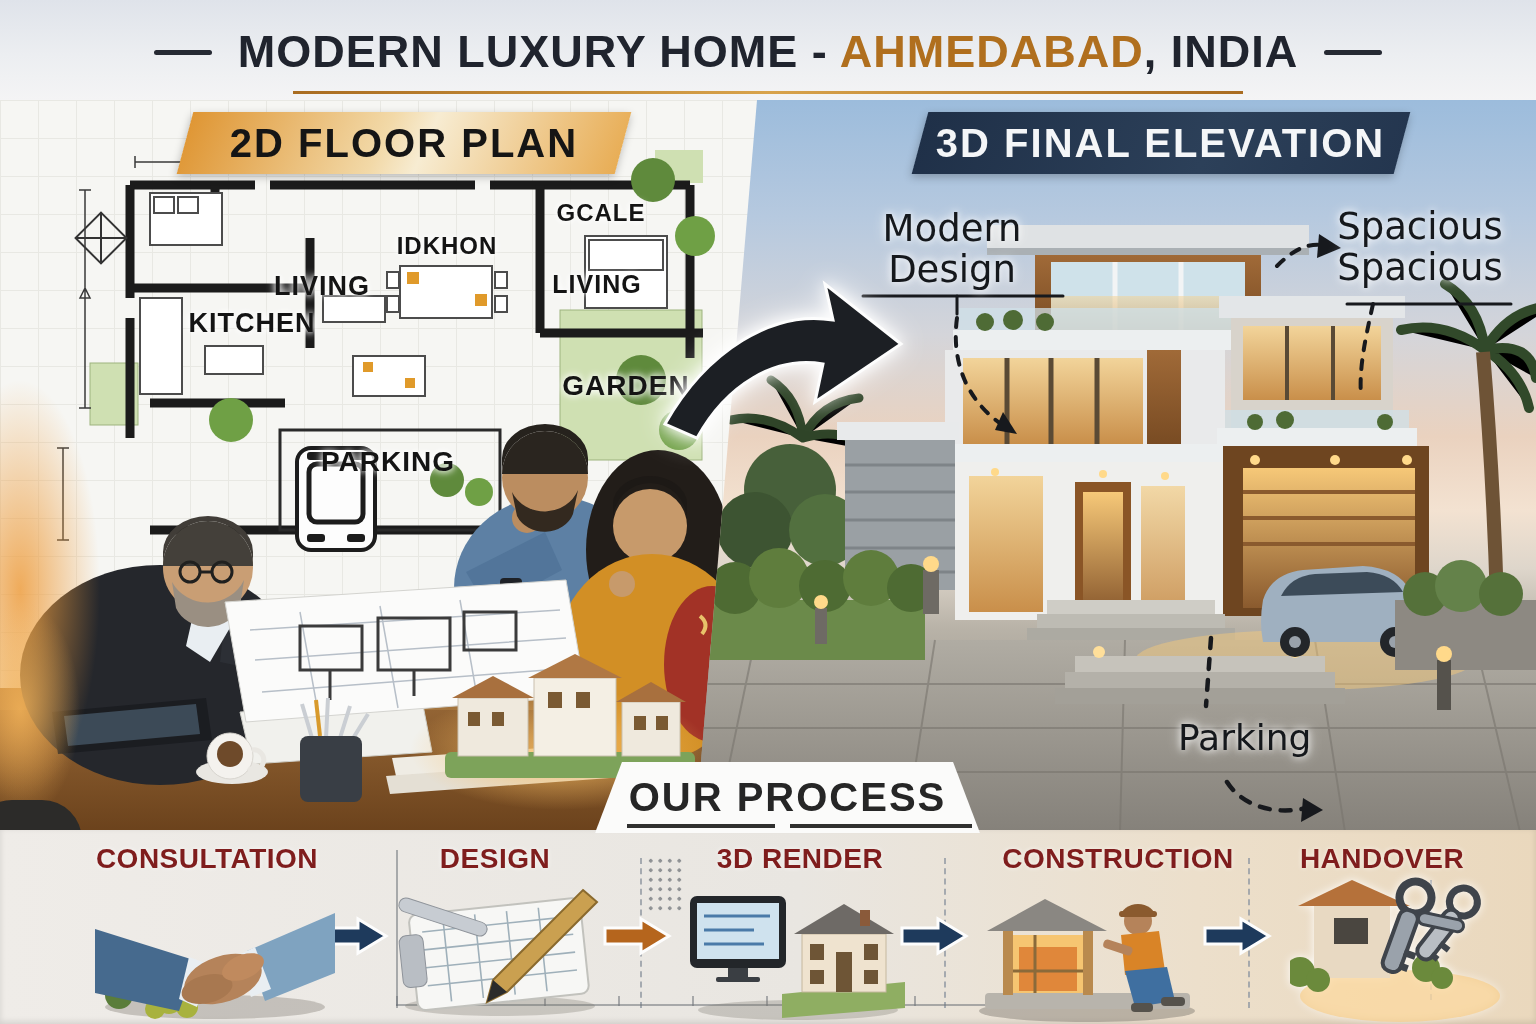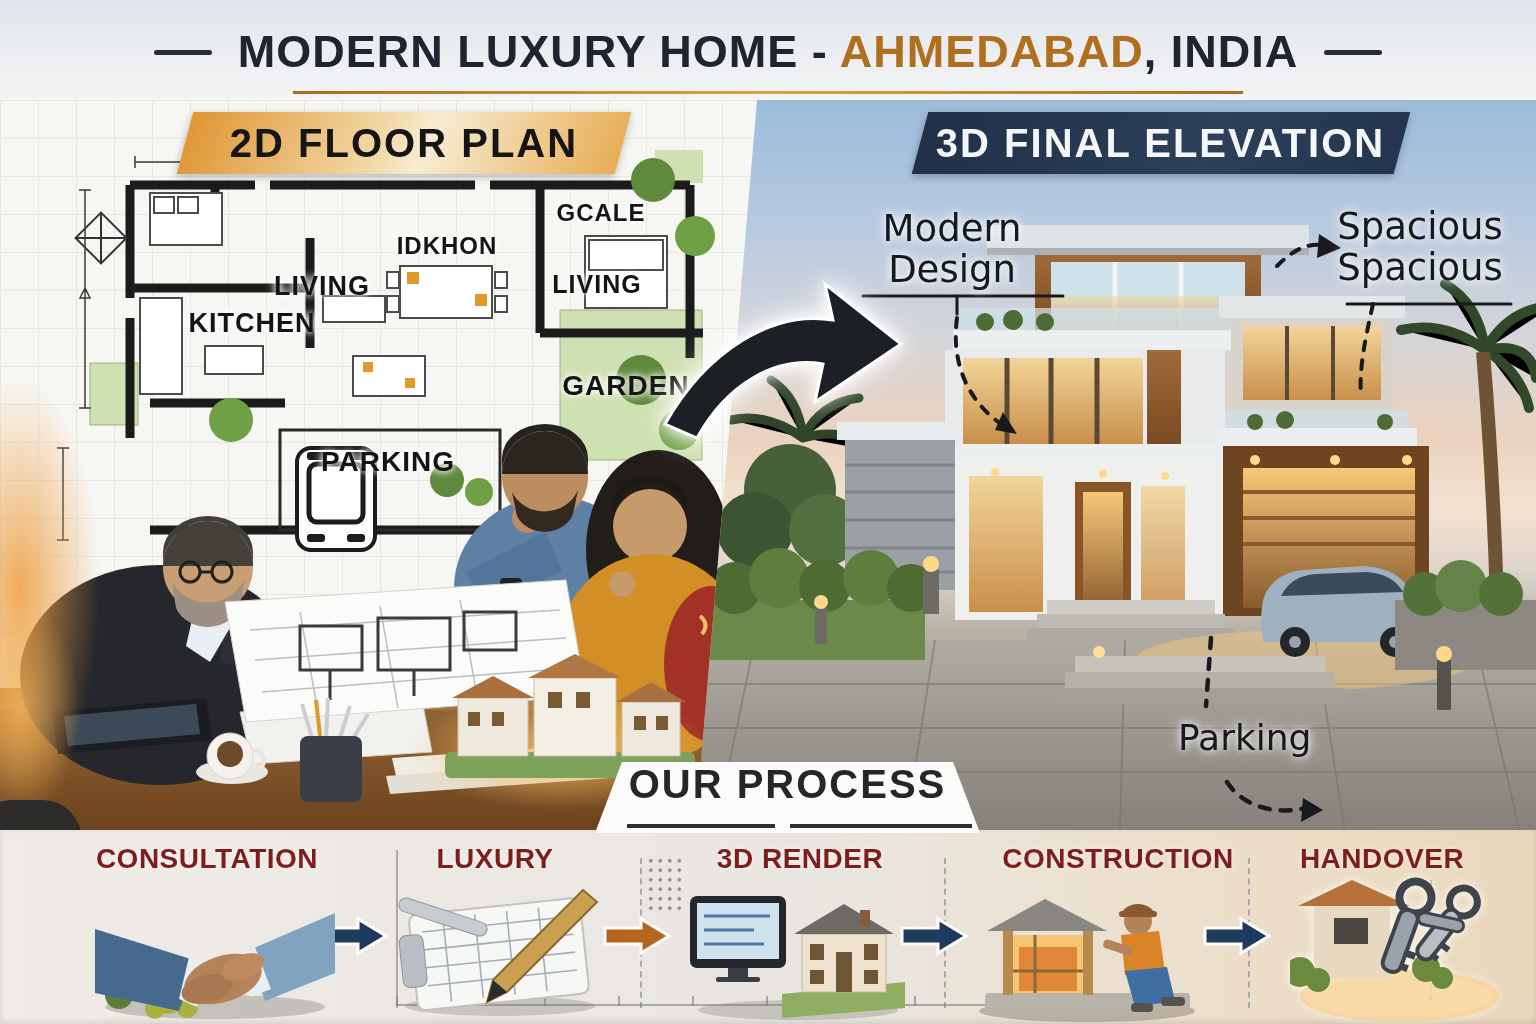--- a/index.html
+++ b/index.html
@@ -45,21 +45,21 @@
       background:linear-gradient(180deg,#9cbcdc 0%,#b6c9df 16%,#d4d5da 32%,#ead2bf 46%,#f3e2d1 56%,#ded6cb 64%,#b9b3a8 72%,#a19c93 82%,#918c84 100%);}
   .annotation{font-family:"DejaVu Sans",cursive;color:#15181c;text-align:center;line-height:1.12;
       text-shadow:0 0 7px rgba(255,255,255,.95),0 0 14px rgba(255,255,255,.8);}
 
   
   .process-strip{left:0;top:830px;width:1536px;height:194px;
       background:linear-gradient(90deg,#efece8 0%,#e9e6e1 52%,#ecdfcb 78%,#ead8bd 100%);
       box-shadow:0 -2px 6px rgba(0,0,0,.12) inset;}
   .process-banner{left:595px;top:762px;width:385px;height:71px;background:#fbfbfa;
       clip-path:polygon(7% 0,93% 0,100% 100%,0 100%);
-      display:flex;justify-content:center;
+      display:flex;align-items:center;justify-content:center;
       box-shadow:0 2px 6px rgba(0,0,0,.2);}
   .process-title{font-size:40px;font-weight:bold;letter-spacing:2px;color:#262626;}
   .process-underline{height:4px;background:#30302f;top:824px;}
   .step-label{top:843px;transform:translateX(-50%);font-weight:bold;font-size:28px;
       letter-spacing:.5px;color:#7f1d1d;white-space:nowrap;text-shadow:0 0 5px rgba(255,255,255,.7);}
   .sep-dashed{border-left:2px dashed #9aa0a8;height:150px;top:858px;opacity:.85;}
   .sep-solid{border-left:2px solid #70747a;height:158px;top:850px;opacity:.55;}
   .ruler-h{top:1004px;height:2px;background:#70747a;opacity:.55;}
   .ruler-ticks{top:996px;height:10px;opacity:.55;
       background-image:repeating-linear-gradient(90deg,#70747a 0 2px,transparent 2px 74px);}
@@ -478,21 +478,21 @@
 
   <div class="abs process-strip"></div>
 
   <div class="abs process-banner">
     <div class="process-title">OUR PROCESS</div>
   </div>
   <div class="abs process-underline" style="left:627px;width:148px;"></div>
   <div class="abs process-underline" style="left:790px;width:182px;"></div>
 
   <div class="abs step-label" style="left:207px;">CONSULTATION</div>
-  <div class="abs step-label" style="left:495px;">LUXURY</div>
+  <div class="abs step-label" style="left:495px;">DESIGN</div>
   <div class="abs step-label" style="left:800px;">3D RENDER</div>
   <div class="abs step-label" style="left:1088px;margin-left:30px;">CONSTRUCTION</div>
   <div class="abs step-label" style="left:1382px;">HANDOVER</div>
 
   <div class="abs sep-solid" style="left:396px;"></div>
   <div class="abs sep-dashed" style="left:640px;"></div>
   <div class="abs sep-dashed" style="left:944px;"></div>
   <div class="abs sep-dashed" style="left:1248px;"></div>
   <div class="abs sep-dashed" style="left:1430px;height:120px;top:880px;"></div>
   <div class="abs ruler-h" style="left:396px;width:594px;"></div>

